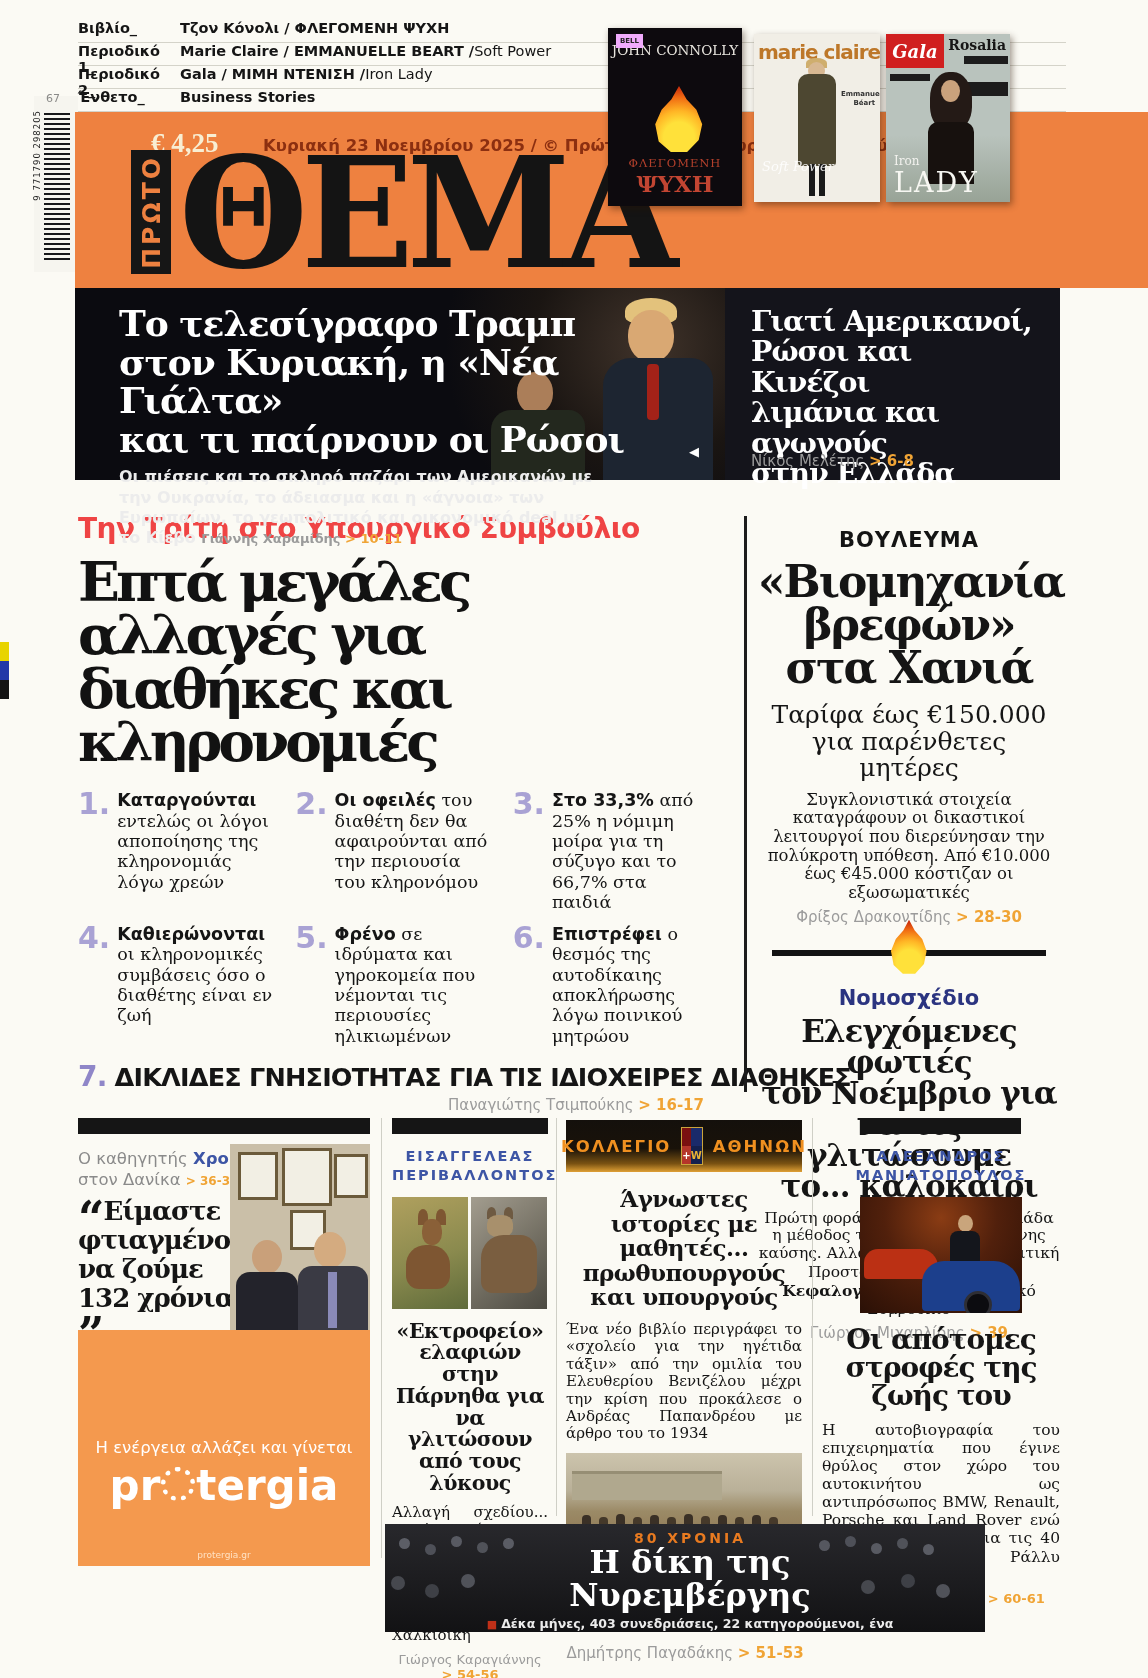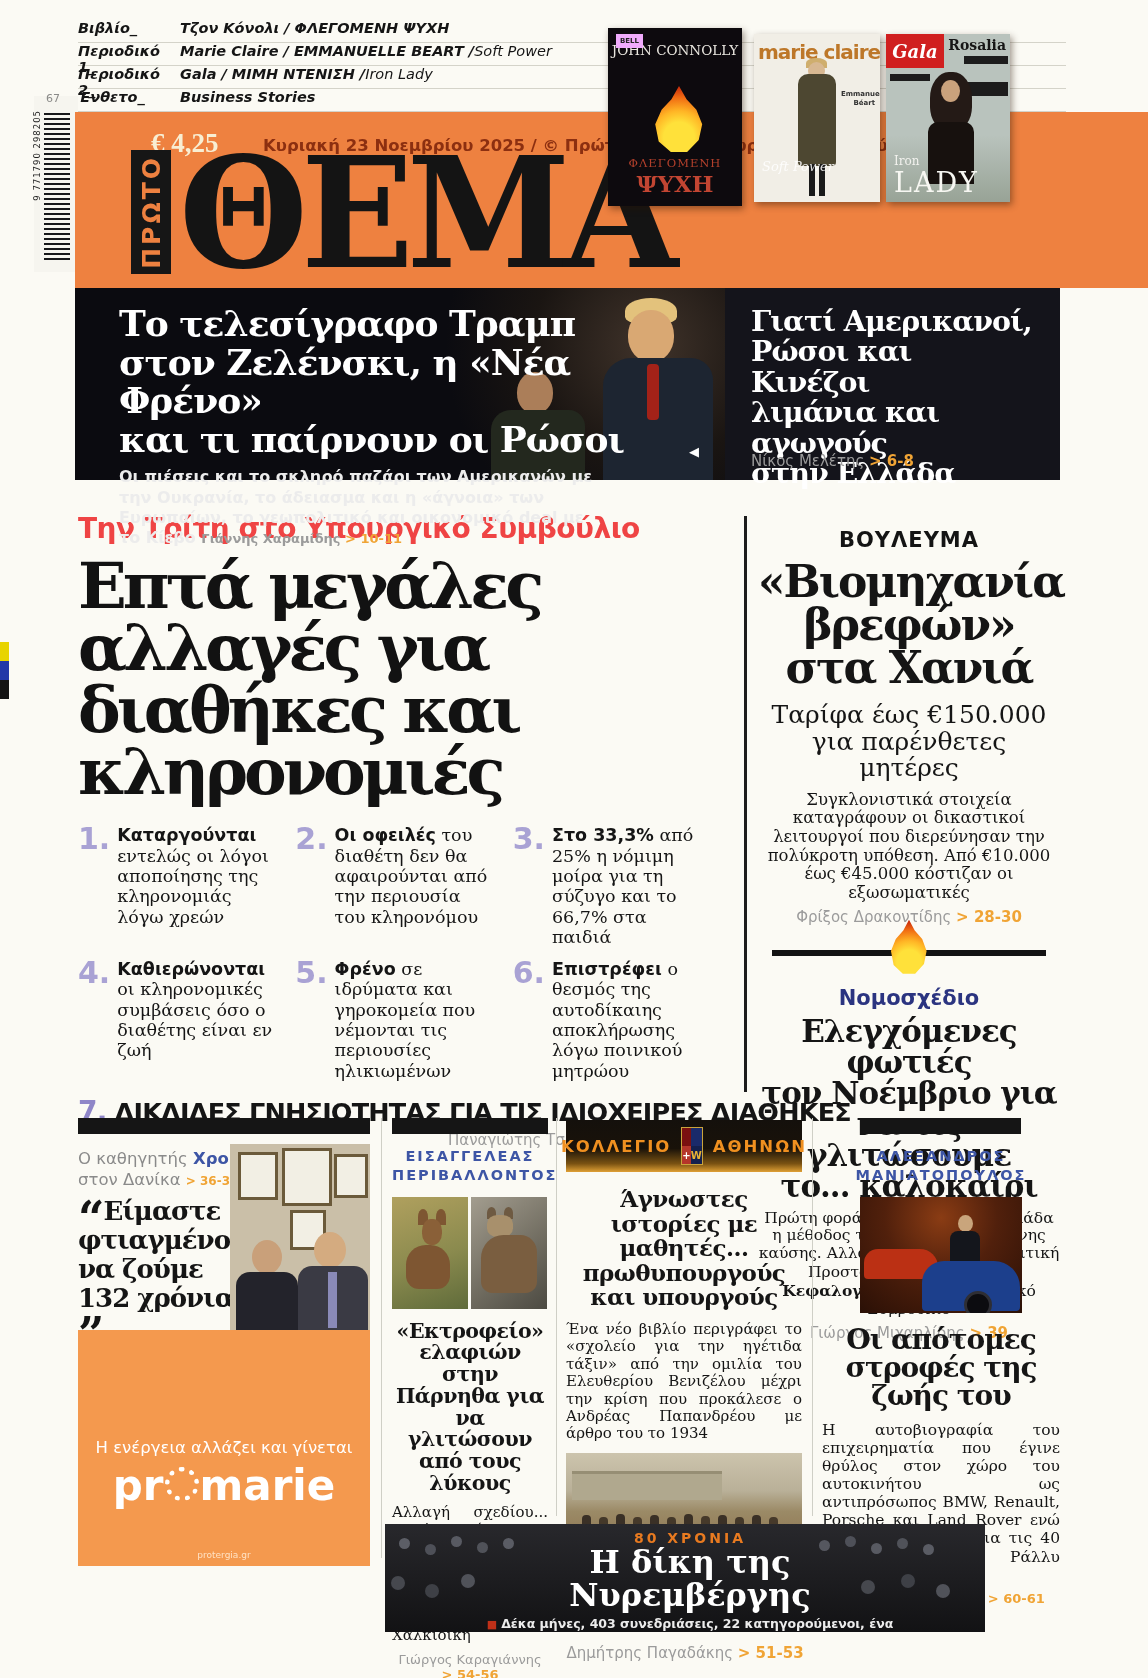--- a/index.html
+++ b/index.html
@@ -1,20 +1,20 @@
 <!DOCTYPE html>
 <html><head>
 <meta charset="utf-8">
 <style>
   html,body{margin:0;padding:0;background:#dddcd6;}
   .page{position:relative;width:1148px;height:1678px;margin:0 auto;background:#fbfaf4;
         font-family:"DejaVu Sans",sans-serif;color:#151515;overflow:hidden;}
 
   
-  .index{position:absolute;left:78px;top:20px;width:988px;font-style:italic;}
+  .index{position:absolute;left:78px;top:20px;width:988px;}
   .index-row{display:flex;align-items:baseline;height:22px;border-bottom:1px solid #d4d3c9;font-size:14.5px;}
   .index-label{width:102px;font-weight:bold;flex:none;}
   .index-bold{font-weight:bold;}
   .index-rest{font-weight:normal;}
 
   
   .barcode{position:absolute;left:34px;top:96px;width:44px;height:176px;background:#f6f5ef;}
   .barcode-bars{position:absolute;left:10px;top:14px;width:26px;height:150px;
       background:repeating-linear-gradient(0deg,#18181a 0 2px,#f6f5ef 2px 5px);}
   .barcode-digits{position:absolute;left:-2px;top:14px;writing-mode:vertical-rl;transform:rotate(180deg);
@@ -89,21 +89,21 @@
   .banner-right .banner-h{font-size:28.5px;}
   .br-byline{position:absolute;left:26px;bottom:10px;}
 
   .byline{font-size:15px;color:#9b9b9b;}
   .byline.small{font-size:13px;}
   .pages{color:#f0a435;font-weight:bold;}
 
   
   .lead{position:absolute;left:78px;top:512px;width:632px;}
   .lead-kicker{font-size:28px;font-weight:bold;letter-spacing:-0.5px;color:#ef4444;}
-  .lead-headline{margin-top:10px;font-family:"DejaVu Serif",serif;font-weight:bold;font-size:64px;
+  .lead-headline{margin-top:10px;font-family:"DejaVu Serif",serif;font-weight:bold;font-size:55px;
       line-height:0.97;letter-spacing:-4px;color:#121212;}
   .points{display:grid;grid-template-columns:1fr 1fr 1fr;column-gap:20px;row-gap:12px;margin-top:22px;}
   .point{display:flex;}
   .pnum{flex:none;font-size:30px;font-weight:bold;color:#a9a2d4;margin-right:7px;line-height:0.9;}
   .ptext{font-family:"DejaVu Serif",serif;font-size:17.5px;line-height:1.16;}
   .pbold{font-family:"DejaVu Sans",sans-serif;font-weight:bold;}
   .point7{margin-top:14px;font-size:25.5px;font-weight:bold;letter-spacing:-0.8px;white-space:nowrap;}
   .p7num{color:#8f86c8;font-size:28px;margin-right:8px;}
   .lead-byline{text-align:right;margin-top:3px;padding-right:6px;}
 
@@ -294,21 +294,21 @@
       <div class="bp-trump-hair"></div>
       <div class="bp-trump-head"></div>
       <div class="bp-trump-body"></div>
       <div class="bp-trump-tie"></div>
       <div class="bp-zel-head"></div>
       <div class="bp-zel-body"></div>
     </div>
     <div class="banner-left">
       <div class="banner-h">
         <div>Το τελεσίγραφο Τραμπ</div>
-        <div>στον Ζελένσκι, η «Νέα Φρένο»</div>
+        <div>στον Κυριακή, η «Νέα Γιάλτα»</div>
         <div>και τι παίρνουν οι Ρώσοι</div>
       </div>
       <div class="banner-dek">
         <span>Οι πιέσεις και το σκληρό παζάρι των Αμερικανών με την Ουκρανία, το άδειασμα και η «άγνοια» των Ευρωπαίων, το γεωπολιτικό και οικονομικό deal με το Κίεβο</span>
         <span class="byline small">
           <span>Γιάννης Χαραμίδης</span>
           <span class="pages">&gt; 10-11</span>
         </span>
       </div>
     </div>
@@ -433,21 +433,21 @@
     <div class="quote">
       <span class="qmark">“</span><span>Είμαστε φτιαγμένοι να ζούμε 132 χρόνια</span>
       <span class="qmark">”</span>
     </div>
     <div class="c1-tail">...αλλά δεν τα καταφέρνουμε λόγω του στρες</div>
   </div>
 
   <div class="ad">
     <div class="ad-tagline">Η ενέργεια αλλάζει και γίνεται</div>
     <div class="ad-logo">
-      <span>pr</span><span class="ad-o"></span><span>marie</span>
+      <span>pr</span><span class="ad-o"></span><span>tergia</span>
     </div>
     <div class="ad-url">protergia.gr</div>
   </div>
 
   <div class="c2">
     <div class="bbar"></div>
     <div class="bkicker">ΕΙΣΑΓΓΕΛΕΑΣ ΠΕΡΙΒΑΛΛΟΝΤΟΣ</div>
     <div class="c2-photos">
       <div class="ph ph-deer">
         <div class="deer-ear" style="left:26px;top:12px;"></div>

